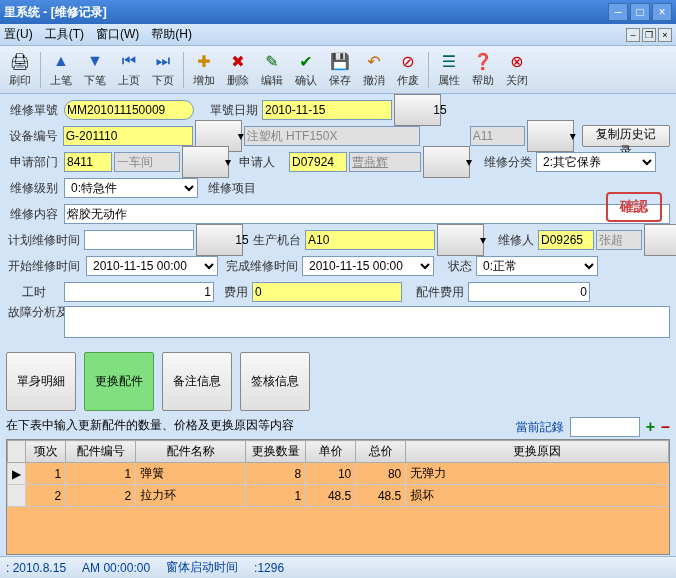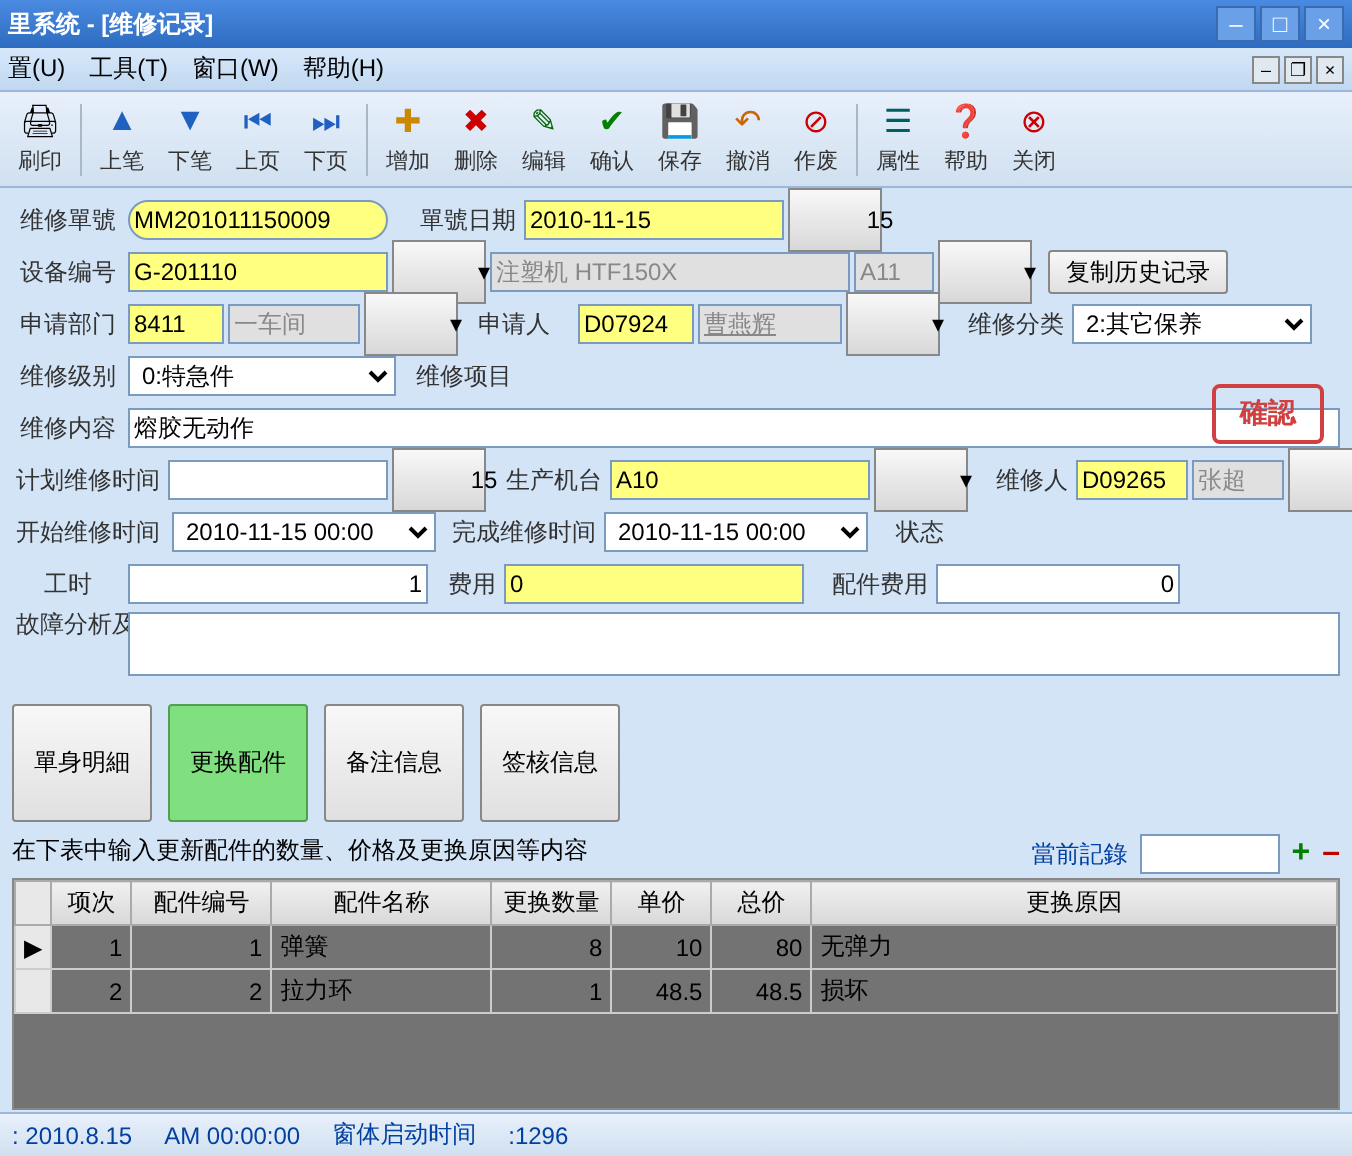--- a/index.html
+++ b/index.html
@@ -28,21 +28,21 @@
 .btn { height: 22px; border: 1px solid #888; background: linear-gradient(to bottom, #f8f8f8, #e0e0e0); padding: 0 8px; cursor: pointer; border-radius: 2px; }
 .stamp { position: absolute; right: 14px; top: 98px; width: 56px; height: 30px; border: 2px solid #d04040; color: #d04040; display: flex; align-items: center; justify-content: center; font-size: 14px; font-weight: bold; border-radius: 4px; }
 .tabbar { display: flex; padding: 4px 6px; gap: 8px; align-items: center; }
 .tab { padding: 20px 10px; border: 1px solid #888; background: linear-gradient(to bottom, #f8f8f8, #e0e0e0); cursor: pointer; border-radius: 2px; }
 .tab.active { background: #80e080; border-color: #50a050; }
 .subinfo { padding: 2px 6px; display: flex; justify-content: space-between; align-items: flex-start; }
 .subinfo .curlabel { color: #0040a0; }
 .addrem { display: flex; gap: 6px; }
 .addbtn { color: #008000; font-size: 16px; font-weight: bold; cursor: pointer; }
 .rembtn { color: #c00000; font-size: 16px; font-weight: bold; cursor: pointer; }
-.grid-wrap { margin: 0 6px; background: #737373; border: 1px solid #888; height: 116px; display: flex; flex-direction: column; }
+.grid-wrap { margin: 0 6px; background: #fdba74; border: 1px solid #888; height: 116px; display: flex; flex-direction: column; }
 .grid-wrap table { border-collapse: collapse; width: 100%; }
 .grid-wrap th { background: linear-gradient(to bottom, #f0f0f0, #d8d8d8); border: 1px solid #aaa; padding: 2px 4px; font-weight: normal; text-align: center; }
 .grid-wrap td { border: 1px solid #ccc; padding: 2px 4px; height: 18px; }
 .grid-wrap .rowhdr { width: 16px; background: #e8e8e8; text-align: center; }
 .grid-body { flex: 1; overflow: hidden; }
 .scrollbar-h { height: 16px; margin: 2px 6px 0; background: #e8e8e8; border: 1px solid #aaa; display: flex; justify-content: space-between; }
 .scrollbar-h .sarrow { width: 16px; background: linear-gradient(to bottom, #f0f0f0, #d0d0d0); border: 1px solid #999; display: flex; align-items: center; justify-content: center; cursor: pointer; font-size: 9px; }
 .statusbar { height: 22px; background: linear-gradient(to bottom, #e8f0fb, #d0e0f0); border-top: 1px solid #9cb8d8; display: flex; align-items: center; padding: 0 6px; gap: 16px; color: #0040a0; position: absolute; bottom: 0; width: 100%; }
 select.fld { height: 20px; }
 .lblw { width: 56px; text-align: center; display: inline-block; }
@@ -150,21 +150,21 @@
     <span class="lbl">單號日期</span>
     <input class="fld fld-yellow" style="width: 130px;" value="2010-11-15">
     <div class="sbtn">15</div>
   </div>
 
   <div class="form-row">
     <span class="lbl lblw">设备编号</span>
     <input class="fld fld-yellow" style="width: 130px;" value="G-201110">
     <div class="sbtn">▾</div>
     <input class="fld fld-gray" style="width: 180px;" value="注塑机 HTF150X">
-    <input class="fld fld-gray" style="width: 40px;" value="A11">
+    <input class="fld fld-gray" style="width: 55px; margin-left: 48px;" value="A11">
     <div class="sbtn">▾</div>
     <button class="btn" style="margin-left:6px">复制历史记录</button>
   </div>
 
   <div class="form-row">
     <span class="lbl lblw">申请部门</span>
     <input class="fld fld-yellow" style="width: 48px;" value="8411">
     <input class="fld fld-gray" style="width: 66px;" value="一车间">
     <div class="sbtn">▾</div>
     <span class="lbl" style="margin-left:6px">申请人</span>
@@ -199,20 +199,21 @@
     <input class="fld fld-gray" style="width: 46px;" value="张超">
     <div class="sbtn">▾</div>
   </div>
 
   <div class="form-row">
     <span class="lbl" style="width:78px">开始维修时间</span>
     <select class="fld" style="width:132px"><option>2010-11-15 00:00</option></select>
     <span class="lbl" style="margin-left:4px">完成维修时间</span>
     <select class="fld" style="width:132px"><option>2010-11-15 00:00</option></select>
     <span class="lbl" style="margin-left:10px">状态</span>
+    <select class="fld" style="width:122px"><option>0:正常</option></select>
   </div>
 
   <div class="form-row">
     <span class="lbl lblw">工时</span>
     <input class="fld" style="width: 150px; text-align: right;" value="1">
     <span class="lbl" style="margin-left:6px">费用</span>
     <input class="fld fld-yellow" style="width: 150px; text-align: left;" value="0">
     <span class="lbl" style="margin-left:10px">配件费用</span>
     <input class="fld" style="width: 122px; text-align: right;" value="0">
   </div>

